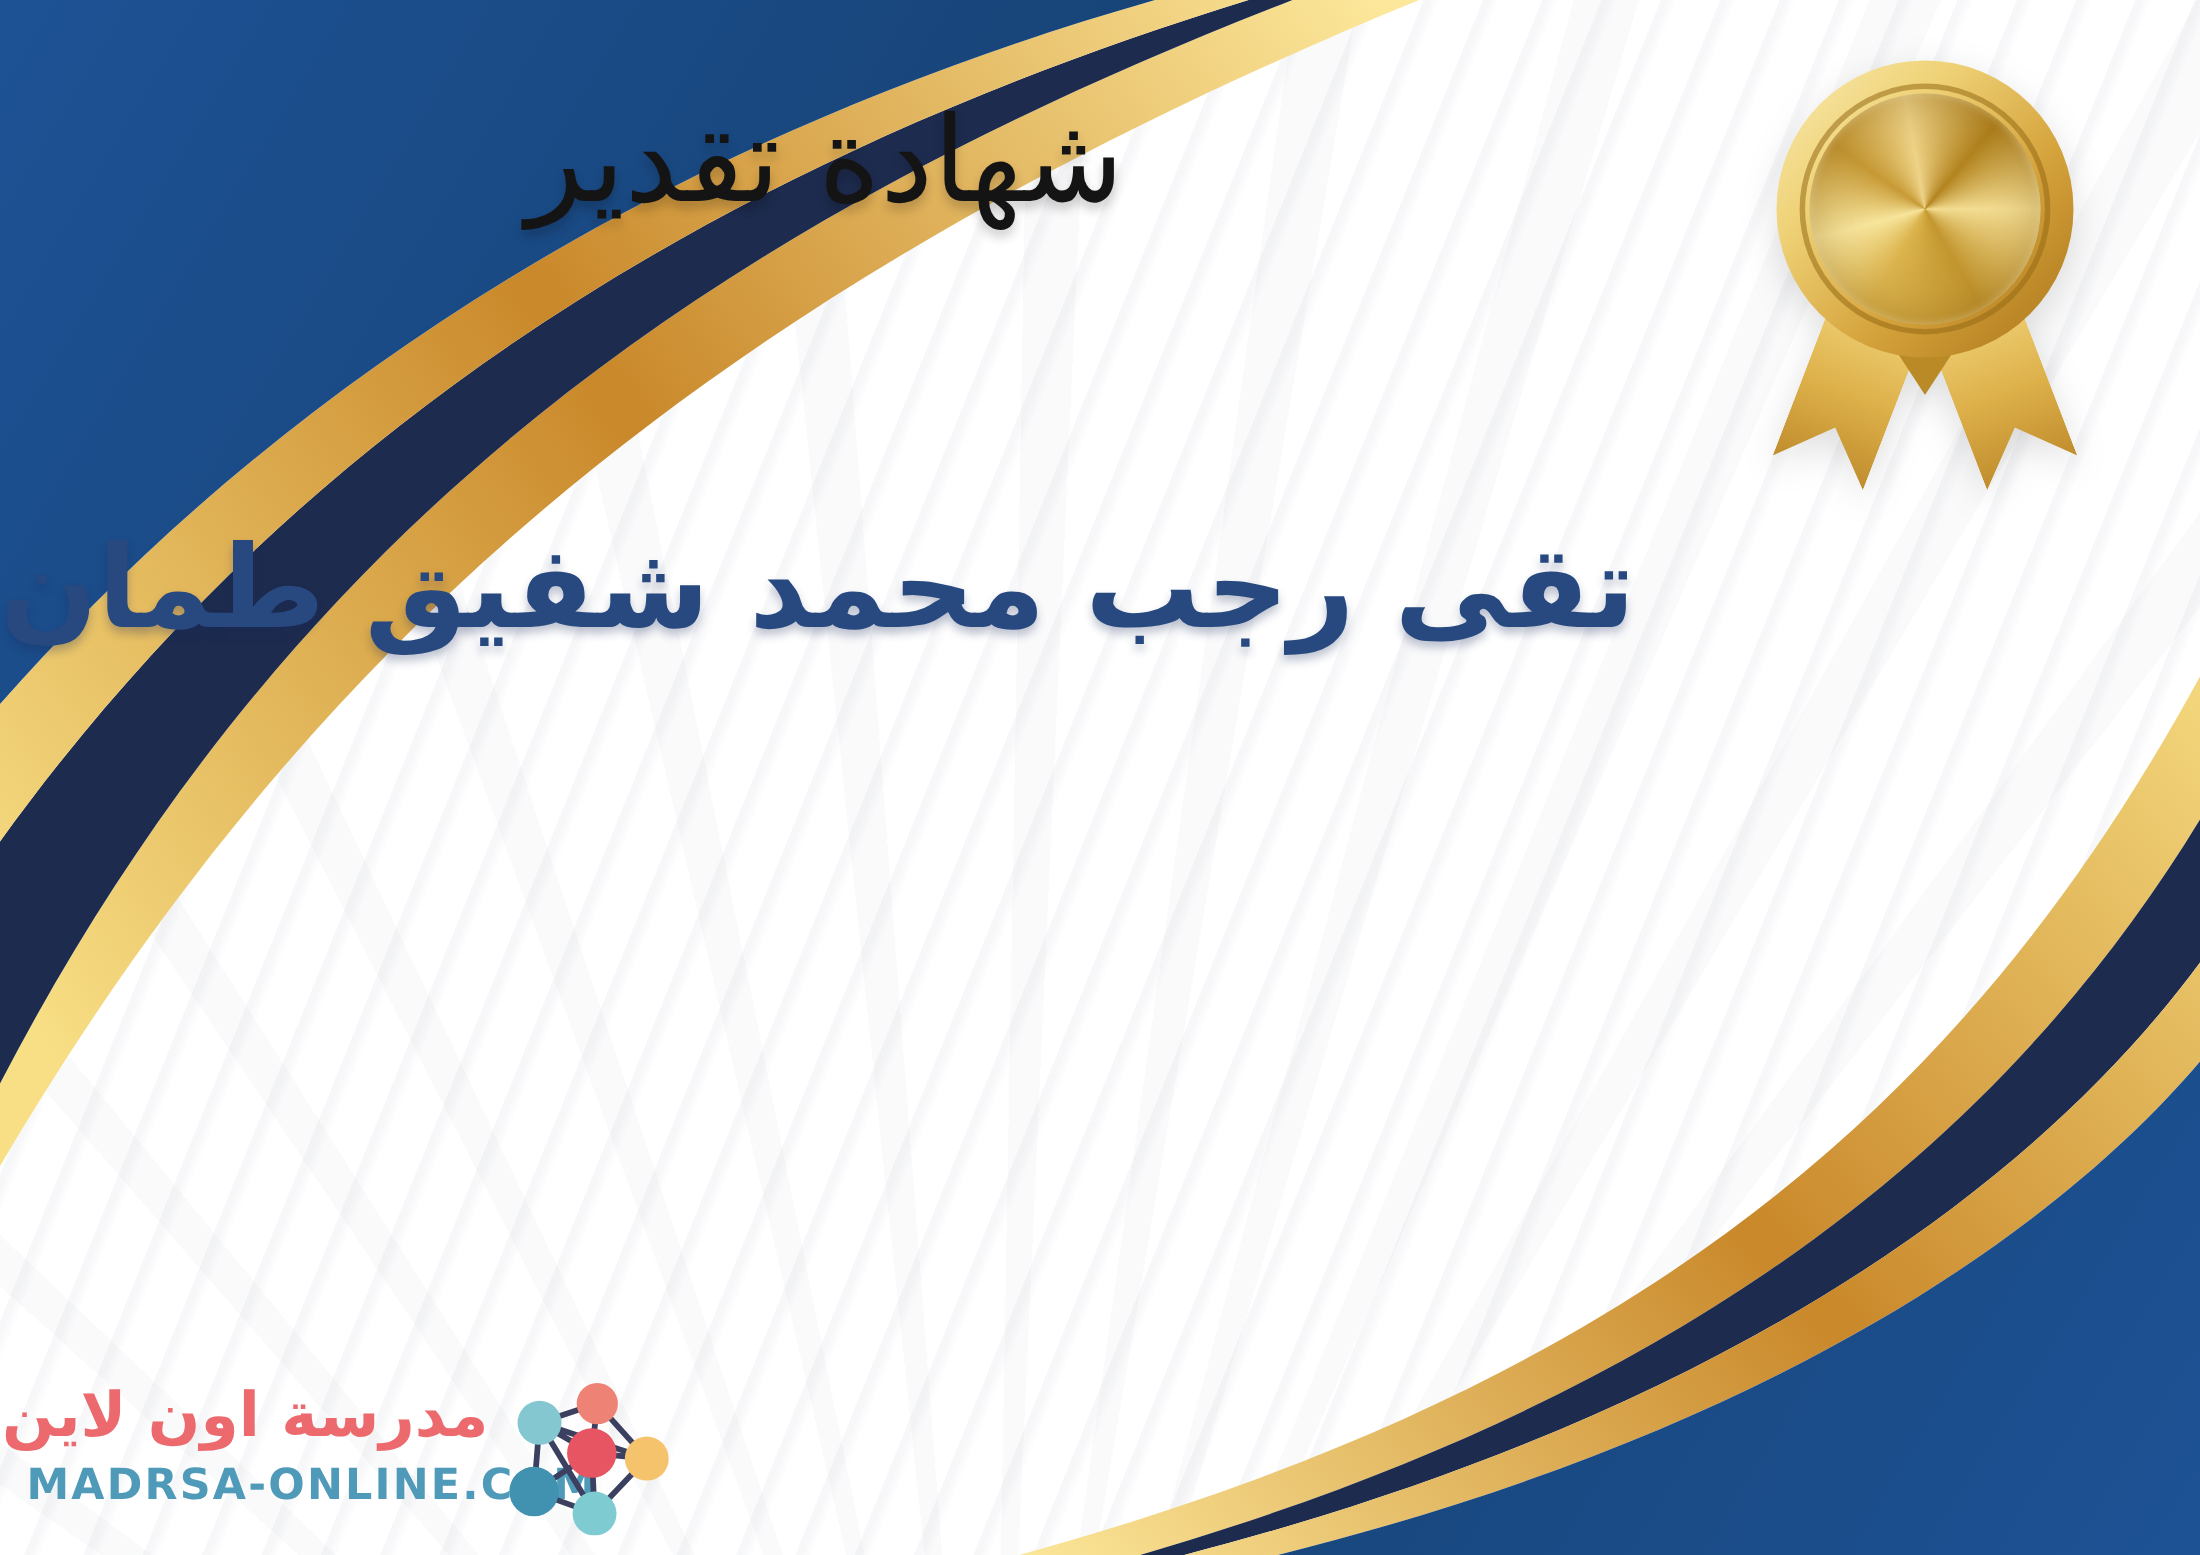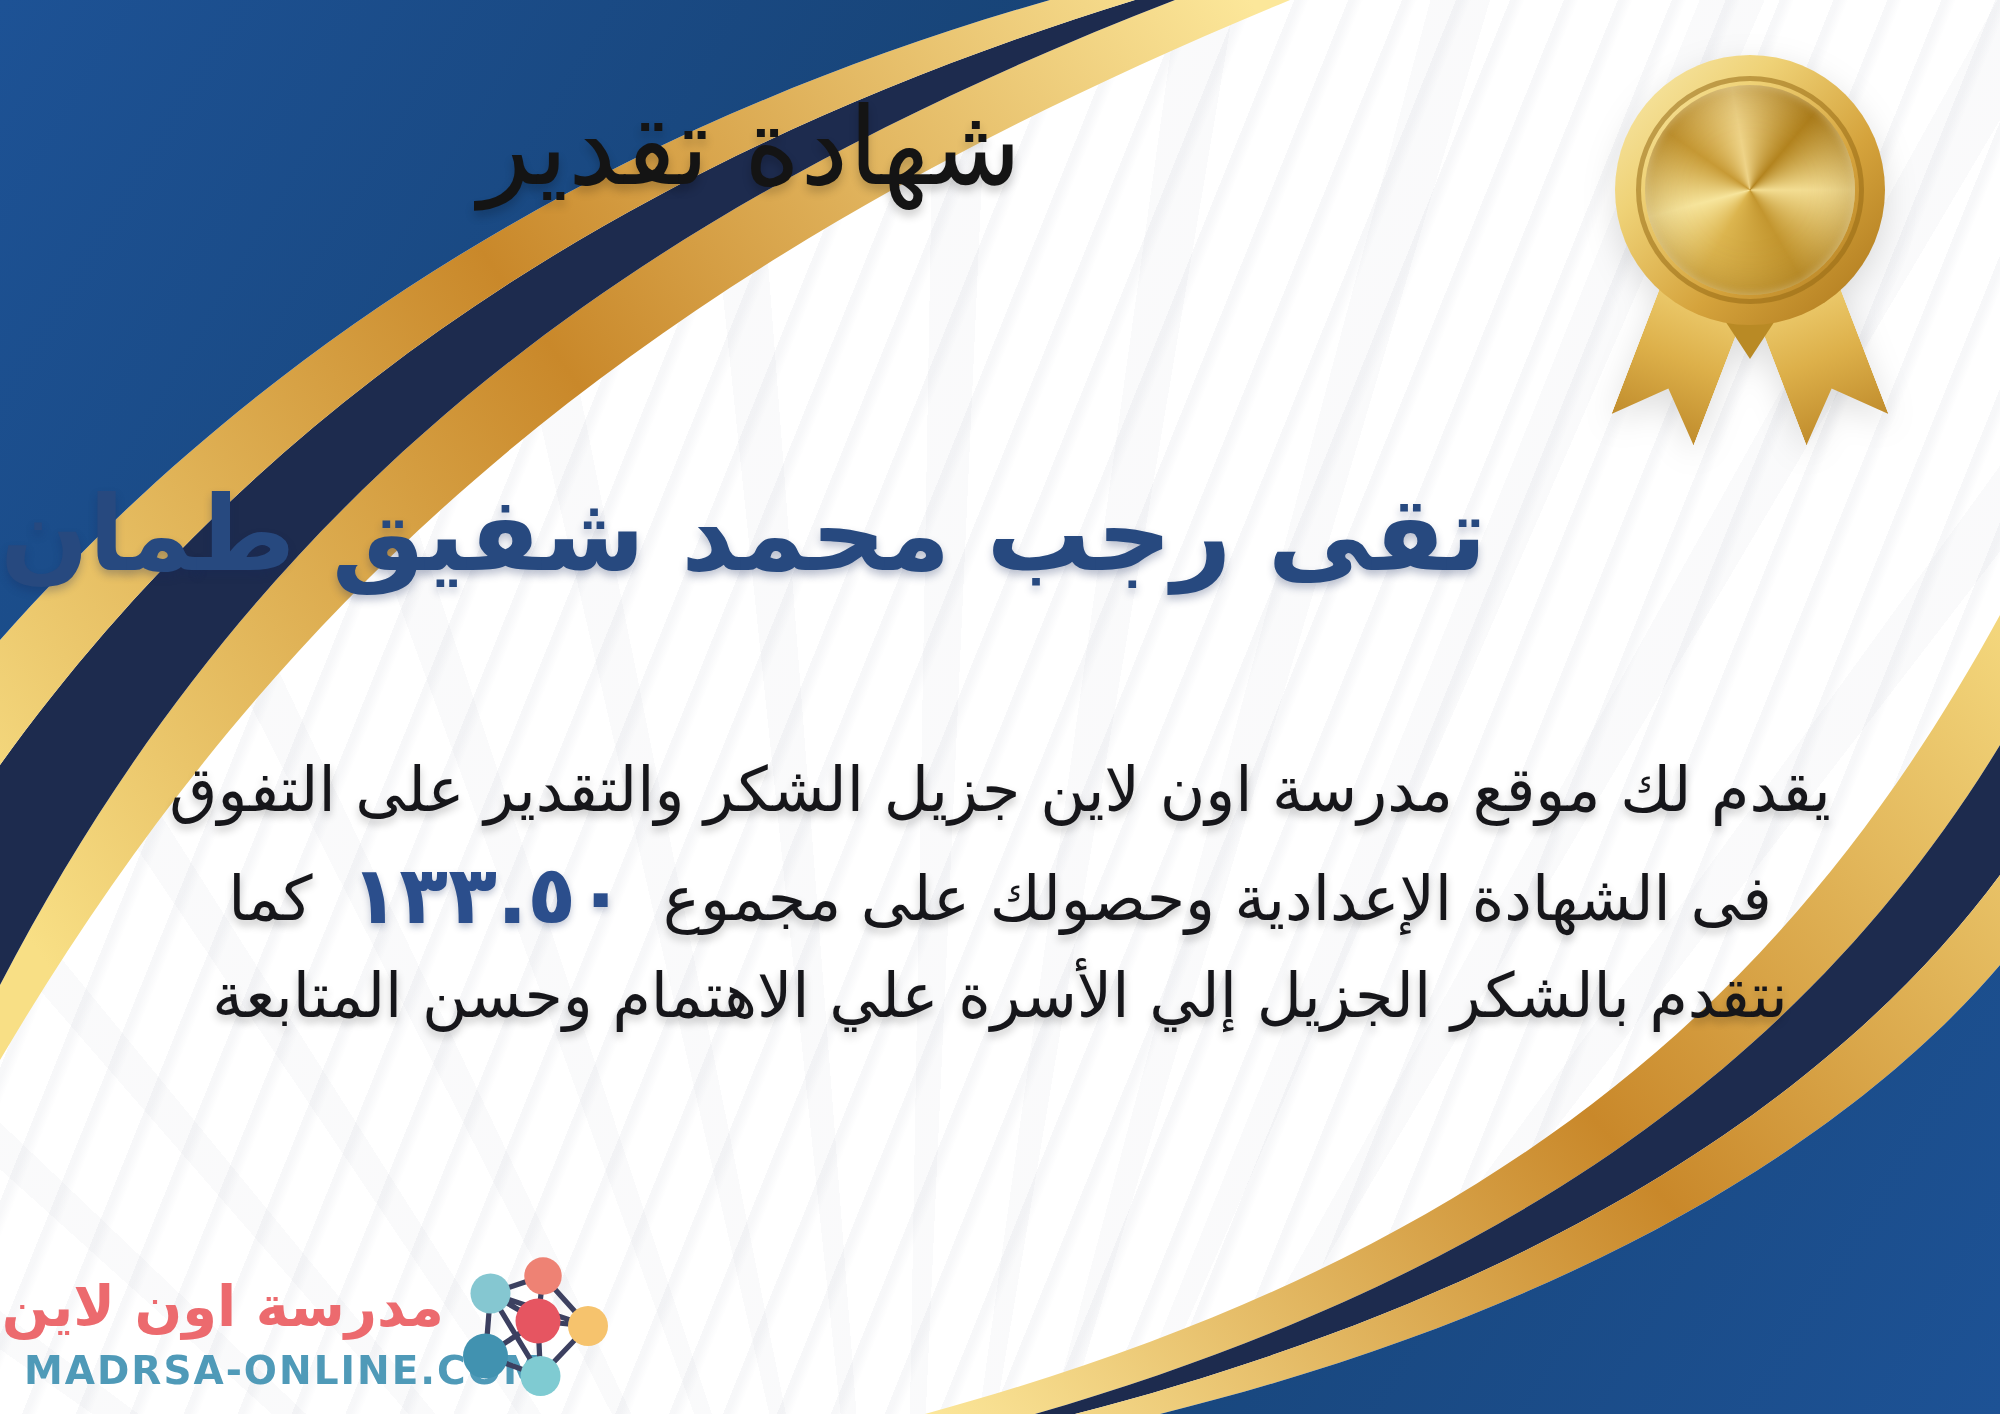--- a/index.html
+++ b/index.html
@@ -75,21 +75,21 @@
   .medal-rim{position:absolute;left:36px;top:51px;width:218px;height:218px;border-radius:50%;
     border:5px solid rgba(150,105,20,0.55);}
   .medal-disc{position:absolute;left:45px;top:60px;width:210px;height:210px;border-radius:50%;
     background:conic-gradient(from 210deg,
       #dcb54f 0deg,#f7e59c 45deg,#c79a35 95deg,#eed387 140deg,
       #b3841f 190deg,#f3dd92 240deg,#c3962f 300deg,#dcb54f 360deg);
     box-shadow:inset 0 0 46px rgba(115,70,0,0.38), inset 0 0 8px rgba(255,245,200,0.6);}
 
   
   .logo{position:absolute;z-index:3;left:24px;top:1252px;width:590px;height:150px;}
-  .logo-text{position:absolute;left:0;top:0;width:420px;text-align:center;margin-top:20px;}
+  .logo-text{position:absolute;left:0;top:0;width:420px;text-align:center;}
   .logo-ar{direction:rtl;color:#ec6a6e;font-size:56px;font-weight:bold;line-height:70px;white-space:nowrap;}
   .logo-en{color:#4f9ab8;font-size:39px;font-weight:bold;letter-spacing:2px;line-height:58px;white-space:nowrap;}
   .logo-icon{position:absolute;left:424px;top:4px;}
 </style>
 </head>
 <body>
 
 <div class="stage">
 
   <div class="tex-stripes"></div>
@@ -135,25 +135,20 @@
     <div class="medal-scallop"></div>
     <div class="medal-outer"></div>
     <div class="medal-rim"></div>
     <div class="medal-disc"></div>
   </div>
 
   <div class="cert-title">شهادة تقدير</div>
 
   <div class="cert-name">تقى رجب محمد شفيق طمان</div>
 
-  <div class="cert-body">
-    <div class="bline">يقدم لك موقع مدرسة اون لاين جزيل الشكر  والتقدير على التفوق</div>
-    <div class="bline"><span>فى الشهادة الإعدادية وحصولك على مجموع</span><span class="score">١٣٣.٥٠</span><span>كما</span></div>
-    <div class="bline">نتقدم  بالشكر الجزيل إلي الأسرة علي الاهتمام وحسن المتابعة</div>
-  </div>
 
 
   <div class="logo">
     <div class="logo-text">
       <div class="logo-ar">مدرسة اون لاين</div>
       <div class="logo-en">MADRSA-ONLINE.COM</div>
     </div>
     <svg class="logo-icon" width="160" height="140" viewBox="0 0 64 56">
       <g stroke="#3c4060" stroke-width="2.1" fill="none">
         <path d="M38,8 L17,15 M38,8 L36,26 M38,8 L56,28 M17,15 L36,26 M17,15 L15,40 M17,15 L37,48 M17,15 L56,28 M36,26 L56,28 M36,26 L15,40 M36,26 L37,48 M15,40 L37,48 M56,28 L37,48"></path>

